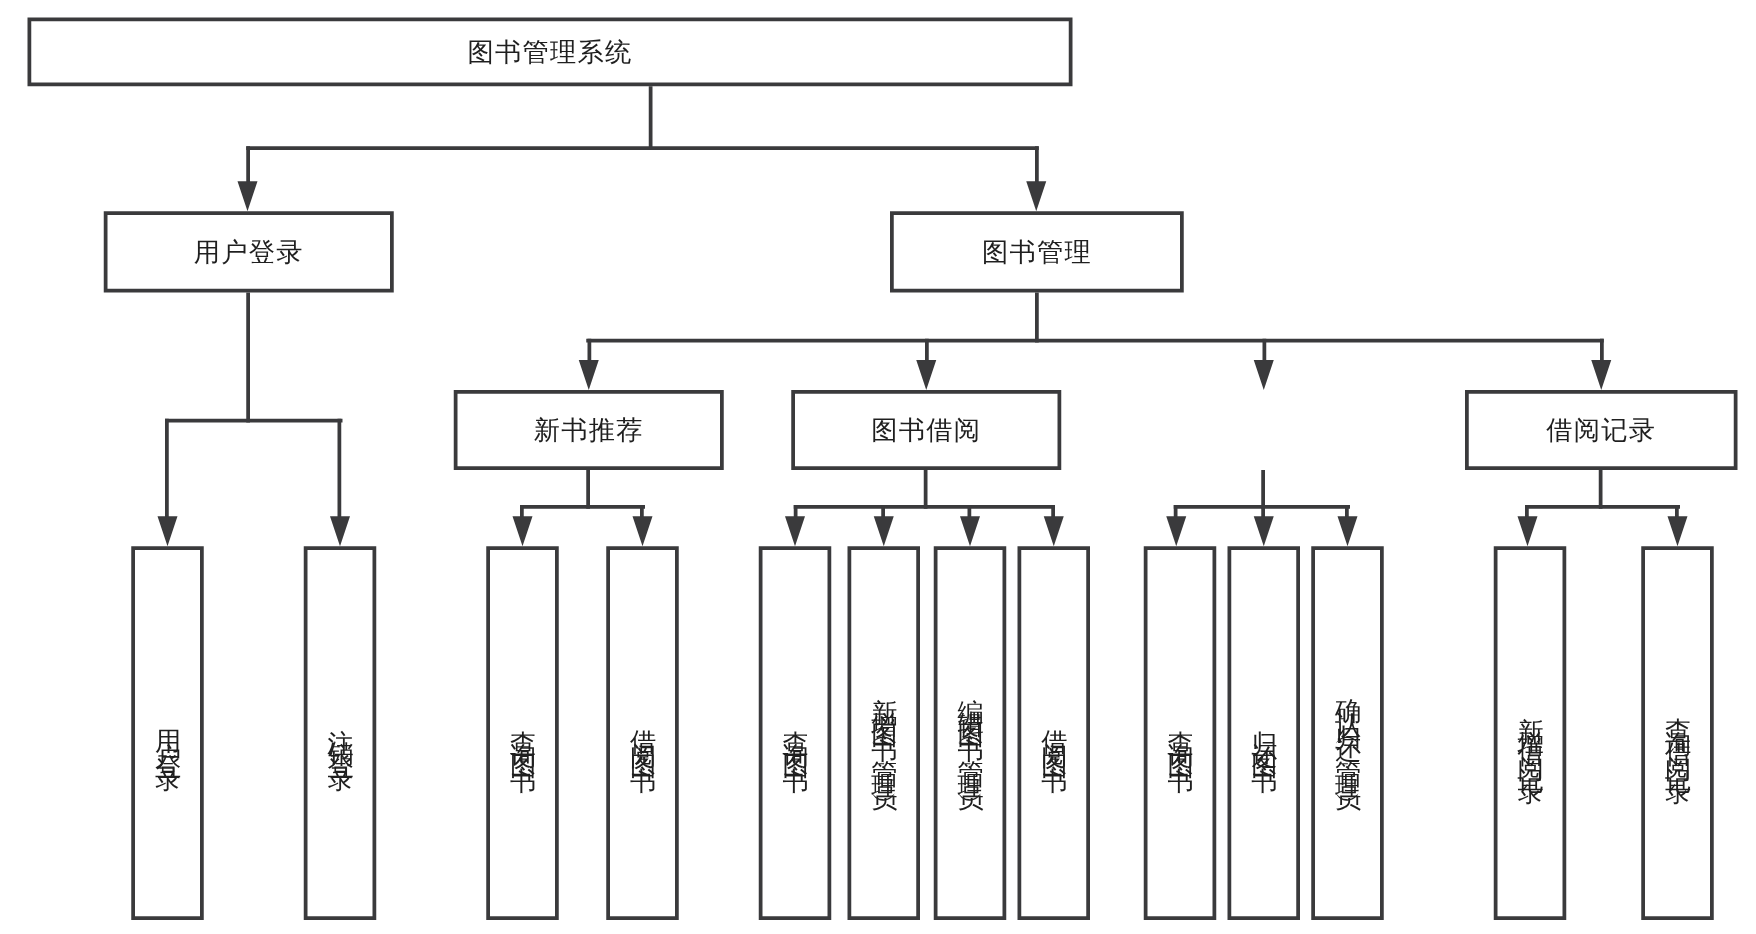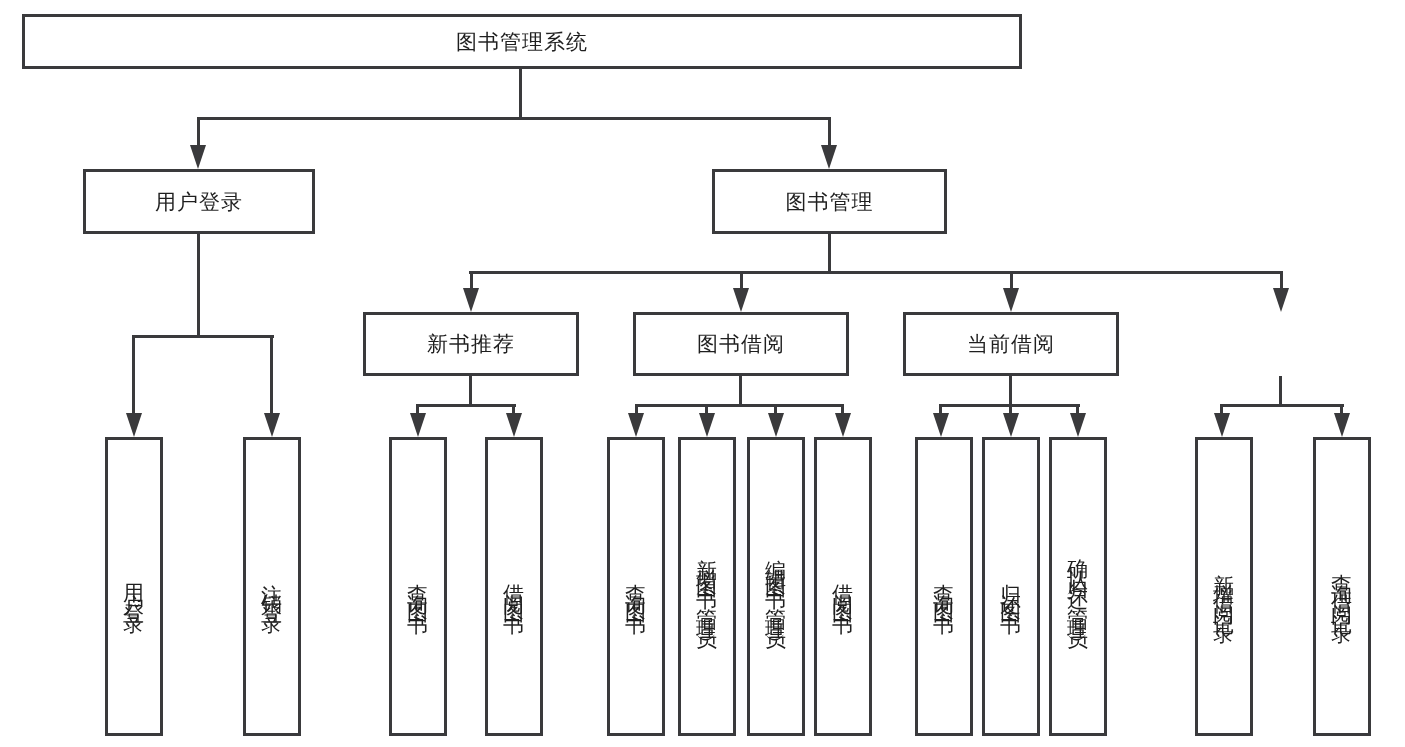--- a/index.html
+++ b/index.html
@@ -67,21 +67,21 @@
     color:var(--wm);
     z-index:10;
     white-space:nowrap;
   }
 </style>
 </head>
 <body>
 
 <div id="canvas">
 
-  <div class="node" style="left:22px;top:14px;width:1000px;height:55px;font-family:Liberation Serif, serif;">
+  <div class="node" style="left:22px;top:14px;width:836px;height:55px;font-family:Liberation Serif, serif;">
     <span>图书管理系统</span>
   </div>
 
   <div class="vline" style="left:519px;top:69px;height:50px;"></div>
   <div class="hline" style="left:197px;top:117px;width:634px;"></div>
   <div class="vline" style="left:197px;top:117px;height:35px;"></div>
   <div class="arrow" style="left:190px;top:145px;"></div>
   <div class="vline" style="left:828px;top:117px;height:35px;"></div>
   <div class="arrow" style="left:821px;top:145px;"></div>
 
@@ -109,22 +109,22 @@
   <div class="arrow" style="left:1003px;top:288px;"></div>
   <div class="vline" style="left:1280px;top:271px;height:26px;"></div>
   <div class="arrow" style="left:1273px;top:288px;"></div>
 
   <div class="node" style="left:363px;top:312px;width:216px;height:64px;">
     <span>新书推荐</span>
   </div>
   <div class="node" style="left:633px;top:312px;width:216px;height:64px;">
     <span>图书借阅</span>
   </div>
-  <div class="node" style="left:903px;top:312px;width:216px;height:64px;">
-    <span>当前借阅</span>
+  <div class="node" style="left:1172px;top:312px;width:218px;height:64px;">
+    <span>借阅记录</span>
   </div>
 
   <div class="vline" style="left:469px;top:376px;height:31px;"></div>
   <div class="hline" style="left:416px;top:404px;width:100px;"></div>
   <div class="vline" style="left:416px;top:404px;height:16px;"></div>
   <div class="arrow" style="left:410px;top:413px;"></div>
   <div class="vline" style="left:512px;top:404px;height:16px;"></div>
   <div class="arrow" style="left:506px;top:413px;"></div>
 
   <div class="vline" style="left:739px;top:376px;height:31px;"></div>

